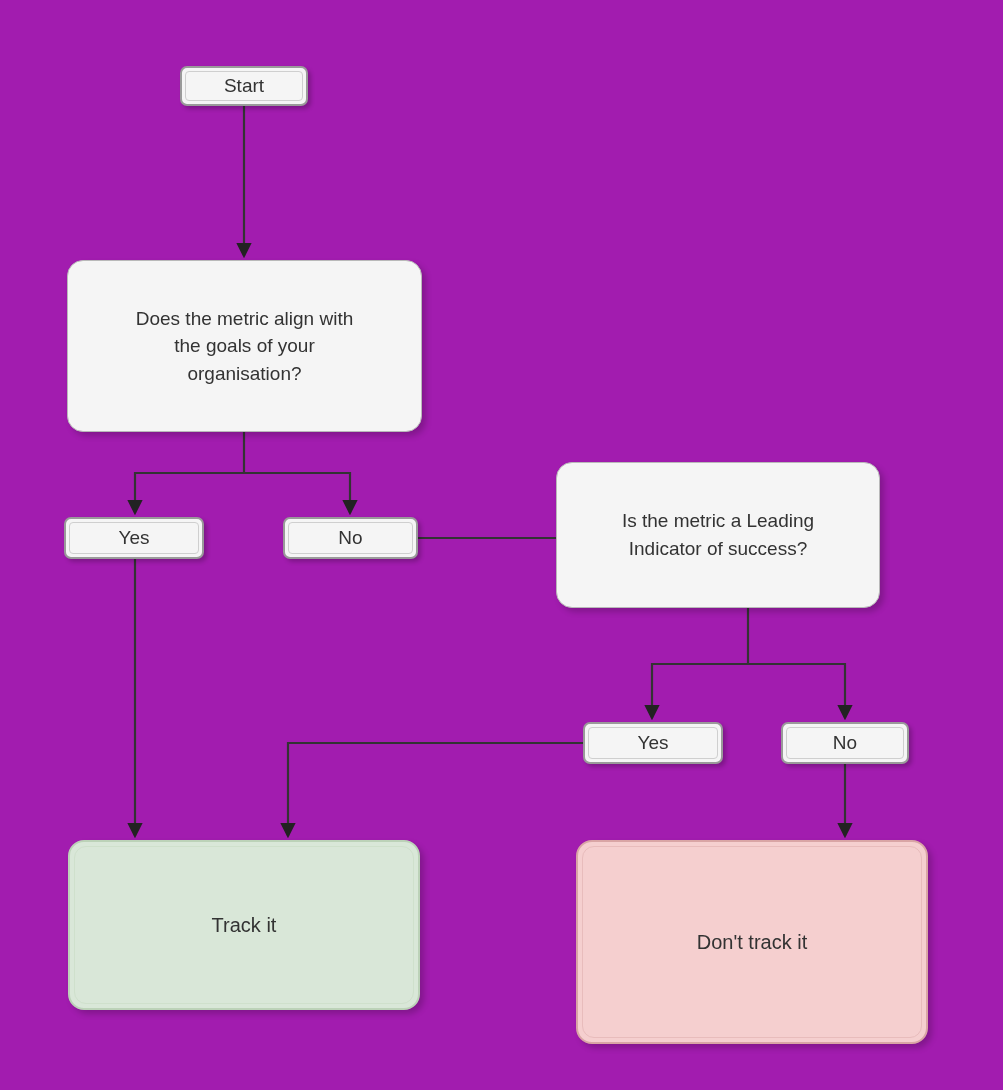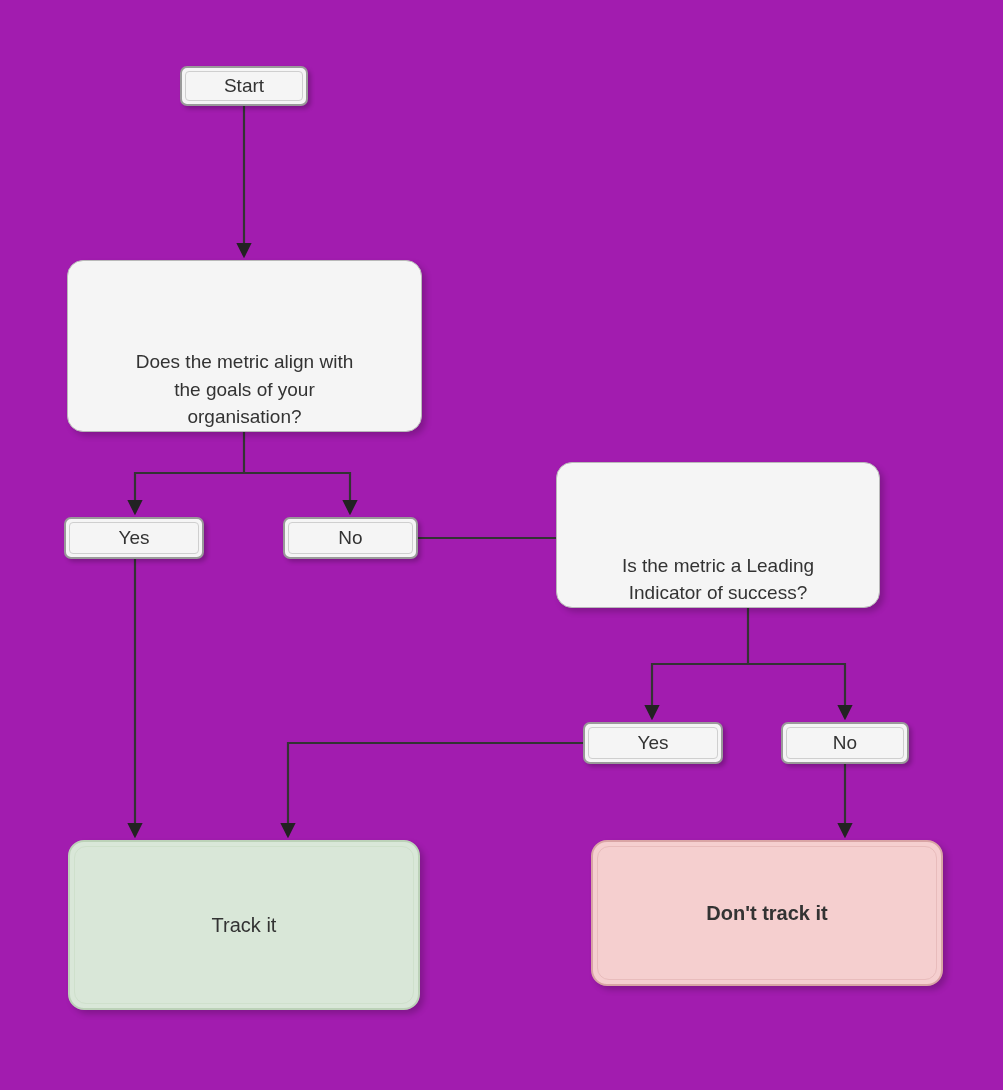--- a/index.html
+++ b/index.html
@@ -45,21 +45,20 @@
     pointer-events: none;
   }
   
   .proc {
     background: #f5f5f5;
     border: 1px solid #b9b9b9;
     border-radius: 16px;
     font-size: 19px;
     padding: 0 18px;
     box-shadow: 4px 4px 6px rgba(0,0,0,0.20);
-    align-items: flex-end;
   }
   
   .outcome {
     border-radius: 16px;
     font-size: 20px;
     box-shadow: 4px 4px 6px rgba(0,0,0,0.20);
   }
   .outcome .inner {
     position: absolute;
     left: 4px; right: 4px; top: 4px; bottom: 4px;
@@ -155,18 +154,18 @@
   <div class="node pill" style="left:781px; top:722px; width:128px; height:42px;">
     <span class="inner"></span>
     <span class="label-text">No</span>
   </div>
 
   <div class="node outcome good" style="left:68px; top:840px; width:352px; height:170px;">
     <span class="inner"></span>
     <span class="label-text">Track it</span>
   </div>
 
-  <div class="node outcome bad" style="left:591px; top:840px; width:352px; height:146px;font-weight:bold;">
+  <div class="node outcome bad" style="left:576px; top:840px; width:352px; height:204px;">
     <span class="inner"></span>
     <span class="label-text">Don't track it</span>
   </div>
 
 </div>
 
 </body></html>

